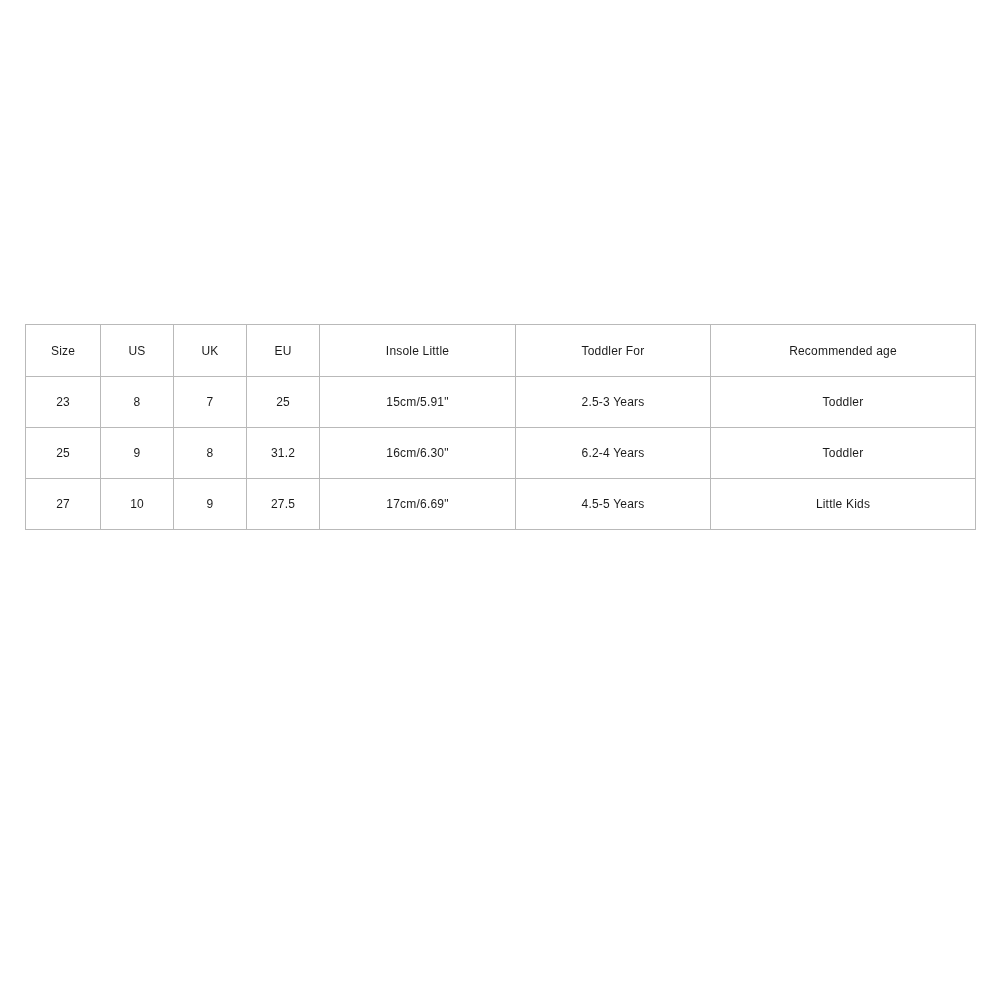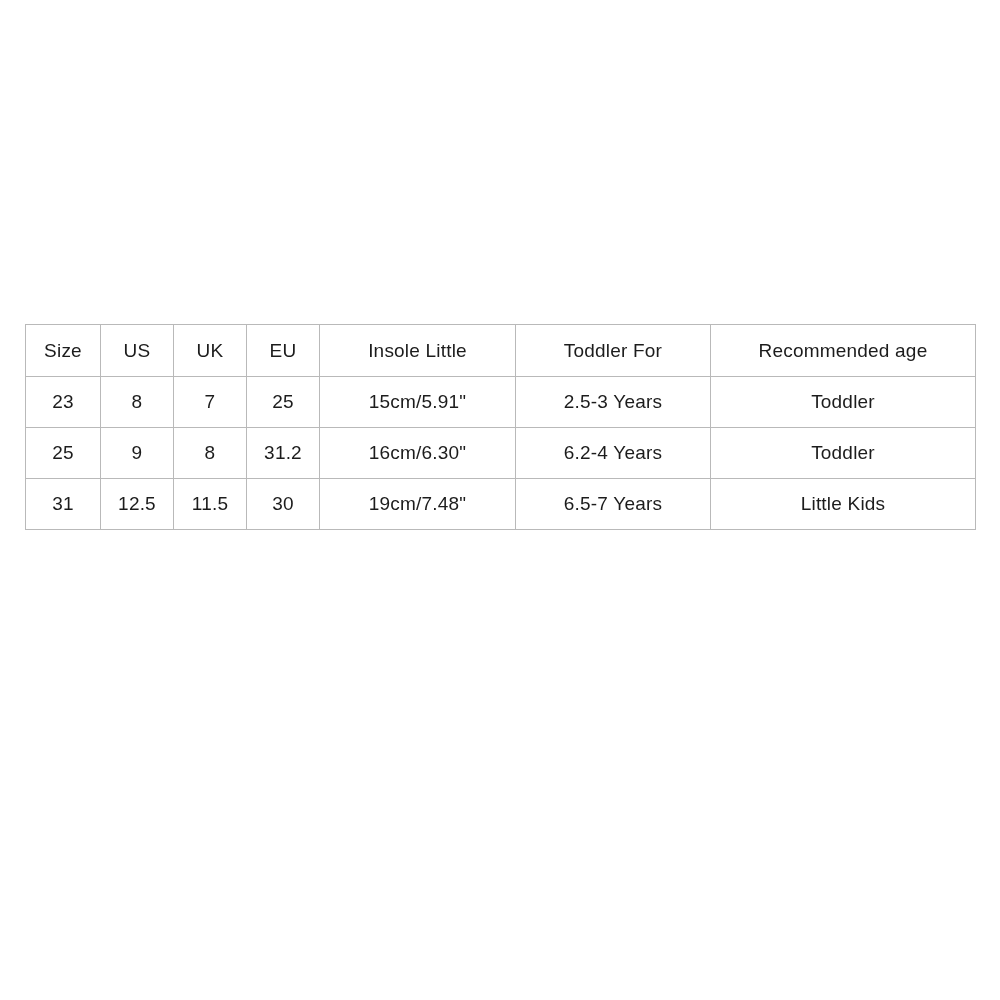--- a/index.html
+++ b/index.html
@@ -25,21 +25,21 @@
     border-collapse: collapse;
     width: 950px;
     table-layout: fixed;
   }
   table.size-table td,
   table.size-table th {
     border: 1px solid #b9b9b9;
     text-align: center;
     vertical-align: middle;
     font-weight: normal;
-    font-size: 19px;
+    font-size: 12px;
     color: #1c1c1c;
     padding: 0;
     height: 50px;
     letter-spacing: 0.2px;
   }
   table.size-table thead th {
     height: 51px;
   }
   
   col.c-size { width: 75px; }
@@ -88,23 +88,23 @@
       <tr>
         <td>25</td>
         <td>9</td>
         <td>8</td>
         <td>31.2</td>
         <td>16cm/6.30"</td>
         <td>6.2-4 Years</td>
         <td>Toddler</td>
       </tr>
       <tr>
-        <td>31</td>
-        <td>12.5</td>
-        <td>11.5</td>
-        <td>30</td>
-        <td>19cm/7.48"</td>
-        <td>6.5-7 Years</td>
+        <td>27</td>
+        <td>10</td>
+        <td>9</td>
+        <td>27.5</td>
+        <td>17cm/6.69"</td>
+        <td>4.5-5 Years</td>
         <td>Little Kids</td>
       </tr>
     </tbody>
   </table>
 </div>
 
 </body></html>

